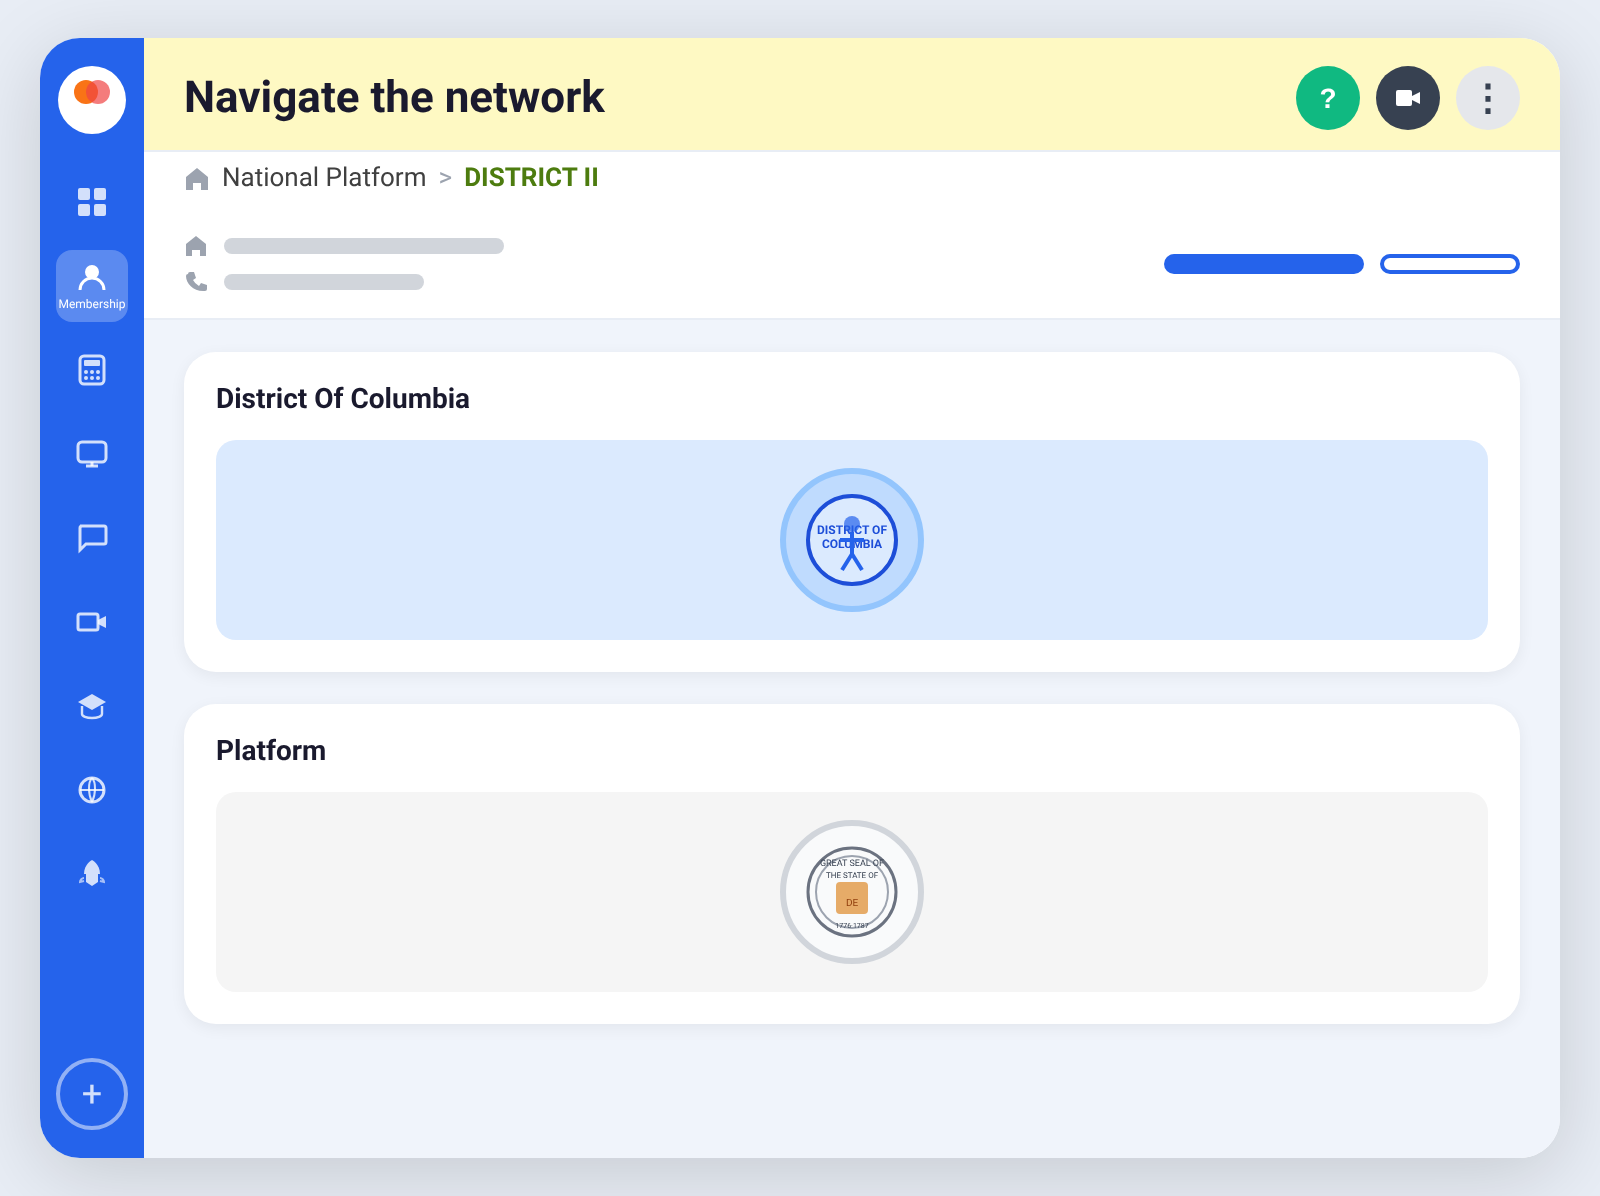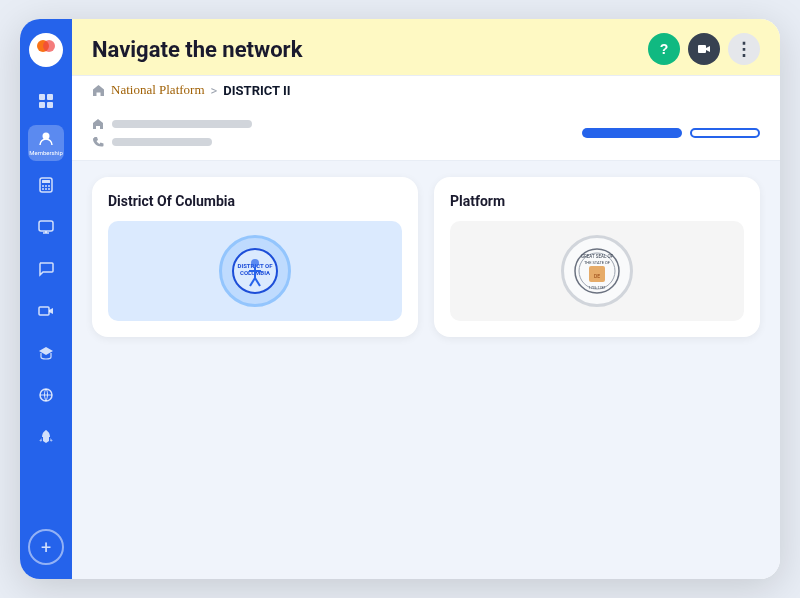--- a/index.html
+++ b/index.html
@@ -142,21 +142,21 @@
     
     .breadcrumb {
       background: #fff;
       padding: 6px 20px 12px;
       display: flex;
       align-items: center;
       gap: 6px;
       font-size: 13px;
       color: #6b7280;
     }
-    .breadcrumb-current { font-weight: 700; color: #0f172a; }
+    .breadcrumb-current { font-weight: 700; color: #4d7c0f; }
 
     
     .info-bar {
       background: #fff;
       padding: 8px 20px 12px;
       display: flex;
       align-items: center;
       justify-content: space-between;
       border-bottom: 1px solid #e8edf5;
     }
@@ -188,21 +188,21 @@
     }
 
     
     .cards-container {
       flex: 1;
       padding: 16px 20px;
       overflow-y: auto;
     }
     .cards-grid {
       display: grid;
-      grid-template-columns: repeat(2, 1fr);
+      grid-template-columns: repeat(1, 1fr);
       gap: 16px;
     }
     .state-card {
       background: #fff;
       border-radius: 16px;
       padding: 16px;
       cursor: pointer;
       transition: box-shadow 0.2s, transform 0.2s;
       box-shadow: 0 2px 8px rgba(0,0,0,0.06);
     }
@@ -348,21 +348,21 @@
           </svg>
         </button>
         <button class="header-btn header-btn-gray" style="font-size:18px; font-weight:700; color:#374151;">⋮</button>
       </div>
     </div>
 
     <div class="breadcrumb">
       <svg width="13" height="13" viewBox="0 0 13 13" fill="#9ca3af">
         <path d="M6.5 1L1 5.5V12h3.5V8.5h4V12H12V5.5L6.5 1z"></path>
       </svg>
-      <span style="cursor:pointer;color:#a16207;font-family:Liberation Serif, serif;">National Platform</span>
+      <span style="cursor:pointer;color:#404040;">National Platform</span>
       <span style="color:#9ca3af;">&gt;</span>
       <span class="breadcrumb-current">DISTRICT II</span>
     </div>
 
     <div class="info-bar">
       <div class="info-bar-left">
         <div class="info-row">
           <svg width="12" height="12" viewBox="0 0 12 12" fill="#9ca3af">
             <path d="M6 1L1 5v6h3V8h4v3h3V5L6 1z"></path>
           </svg>

